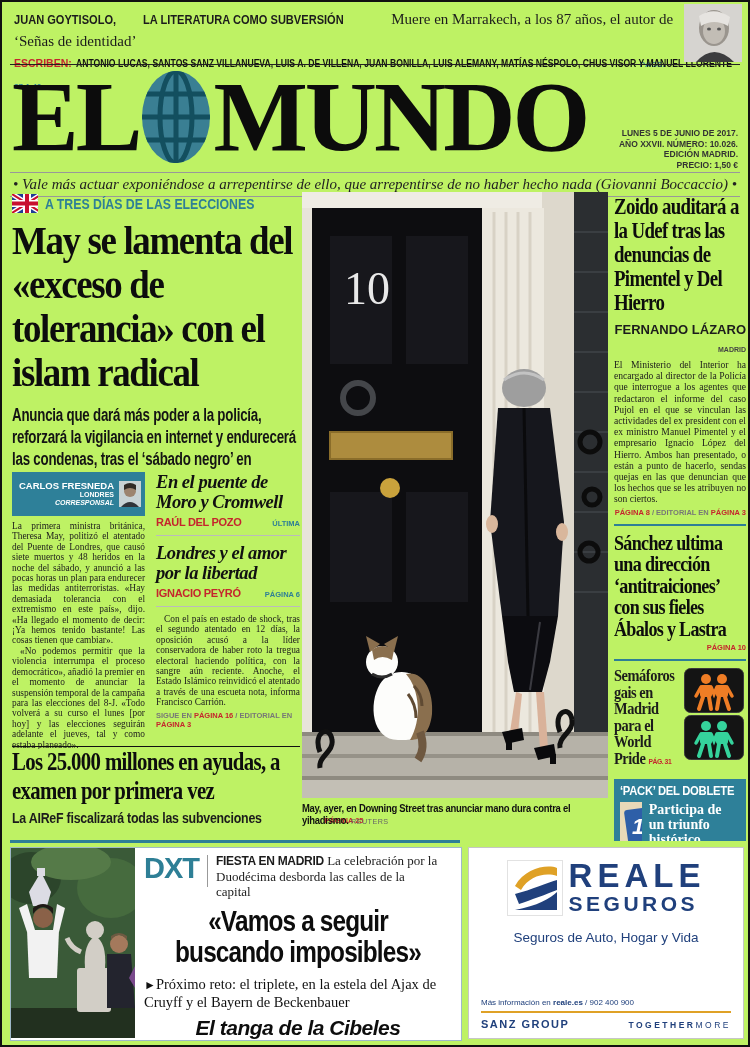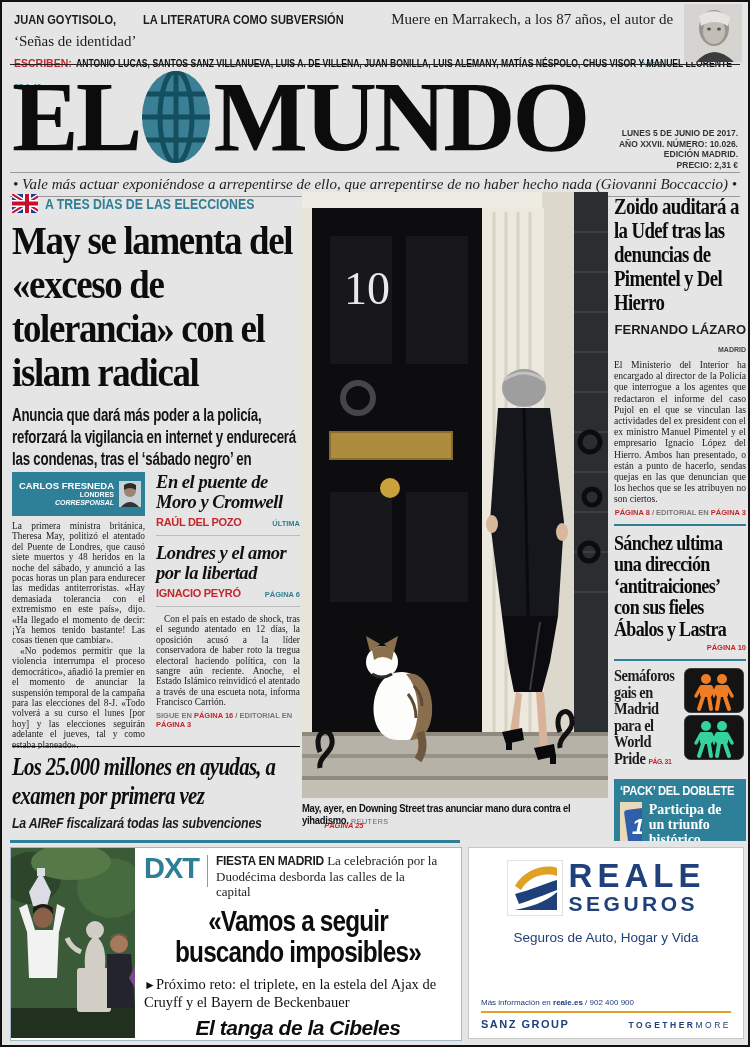--- a/index.html
+++ b/index.html
@@ -1,16 +1,16 @@
 <!DOCTYPE html>
 <html><head>
 <meta charset="utf-8">
 <style>
   html,body{margin:0;padding:0;background:#777;}
-  .page{position:relative;width:746px;height:1043px;background:#e5e5e5;border:2px solid #111;
+  .page{position:relative;width:746px;height:1043px;background:#bef264;border:2px solid #111;
         font-family:"Liberation Serif",serif;color:#1c1c1c;overflow:hidden;} .red{color:#c5252d;}
   .cond{display:inline-block;transform:scaleX(.82);transform-origin:left center;white-space:nowrap;}
 
   
   .topstrip{position:absolute;left:12px;top:6px;width:660px;line-height:1.35;}
   .ts-name{font-family:"Liberation Sans",sans-serif;font-weight:bold;font-size:13.5px;}
   .ts-dek{font-size:15px;}
   .ts-escriben{font-family:"Liberation Sans",sans-serif;font-weight:bold;font-size:10.5px;color:#c5252d;}
   .ts-names{font-family:"Liberation Sans",sans-serif;font-weight:bold;font-size:10.5px;color:#111;}
   .ts-pages{font-family:"Liberation Sans",sans-serif;font-weight:bold;font-size:8px;color:#2e7f96;}
@@ -45,21 +45,21 @@
   .body.ind{text-indent:8px;margin-top:0;}
   .opit{font-weight:bold;font-style:italic;font-size:19.5px;line-height:20px;letter-spacing:-.5px;color:#111;
         transform:scaleX(.95);transform-origin:left top;width:152px;}
   .oprow{display:flex;justify-content:space-between;align-items:baseline;margin-top:4px;}
   .opauthor{font-family:"Liberation Sans",sans-serif;font-weight:bold;font-size:11px;color:#c5252d;letter-spacing:-.3px;}
   .oppage{font-family:"Liberation Sans",sans-serif;font-weight:bold;font-size:7.5px;color:#2e7f96;}
   .oprule{border:none;border-top:1px solid #bbb;margin:7px 0;}
   .siguel{font-family:"Liberation Sans",sans-serif;font-weight:bold;font-size:7.5px;color:#777;margin-top:3px;}
 
   
-  .ayudas{position:absolute;left:10px;top:744px;width:288px;border-top:1px solid #111;padding-top:5px;font-style:italic;}
+  .ayudas{position:absolute;left:10px;top:744px;width:288px;border-top:1px solid #111;}
   .h2{font-weight:bold;font-size:26px;line-height:29px;letter-spacing:-.8px;color:#0d0d0d;
       transform:scaleX(.8);transform-origin:left top;width:360px;}
   .ayu-row{display:flex;align-items:baseline;justify-content:space-between;margin-top:4px;width:288px;}
   .ayu-sub{font-family:"Liberation Sans",sans-serif;font-weight:bold;font-size:15.5px;letter-spacing:-.3px;
            transform:scaleX(.8);transform-origin:left center;white-space:nowrap;}
   .pgred{font-family:"Liberation Sans",sans-serif;font-weight:bold;font-size:7.5px;color:#c5252d;white-space:nowrap;}
 
   
   .photo{position:absolute;left:300px;top:190px;width:306px;height:606px;}
   .caption{position:absolute;left:300px;top:800px;width:306px;font-family:"Liberation Sans",sans-serif;
@@ -169,21 +169,21 @@
         <line x1="35" y1="0" x2="35" y2="94"></line>
         <ellipse cx="35" cy="47" rx="16" ry="46"></ellipse>
       </g>
     </svg>
     <span class="mast-word">MUNDO</span>
   </div>
   <div class="dateblock">
     <div>LUNES 5 DE JUNIO DE 2017.</div>
     <div>AÑO XXVII. NÚMERO: 10.026.</div>
     <div>EDICIÓN MADRID.</div>
-    <div>PRECIO: 2,31 €</div>
+    <div>PRECIO: 1,50 €</div>
   </div>
   <div class="quotebar">• Vale más actuar exponiéndose a arrepentirse de ello, que arrepentirse de no haber hecho nada (Giovanni Boccaccio) •</div>
 
   <div class="leadcol">
     <div class="kickrow">
       <svg width="30" height="19">
         <rect width="30" height="19" fill="#1f3a93"></rect>
         <path d="M0,0 L30,19 M30,0 L0,19" stroke="#fff" stroke-width="5"></path>
         <path d="M0,0 L30,19 M30,0 L0,19" stroke="#c8102e" stroke-width="2"></path>
         <rect x="11" y="0" width="8" height="19" fill="#fff"></rect>

